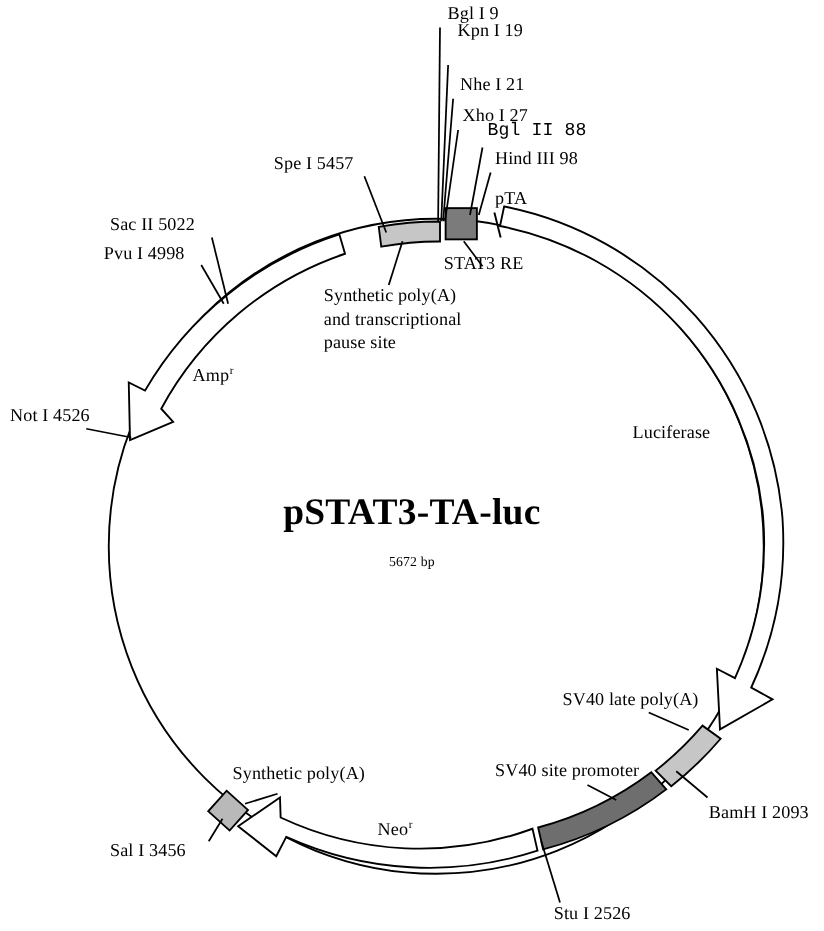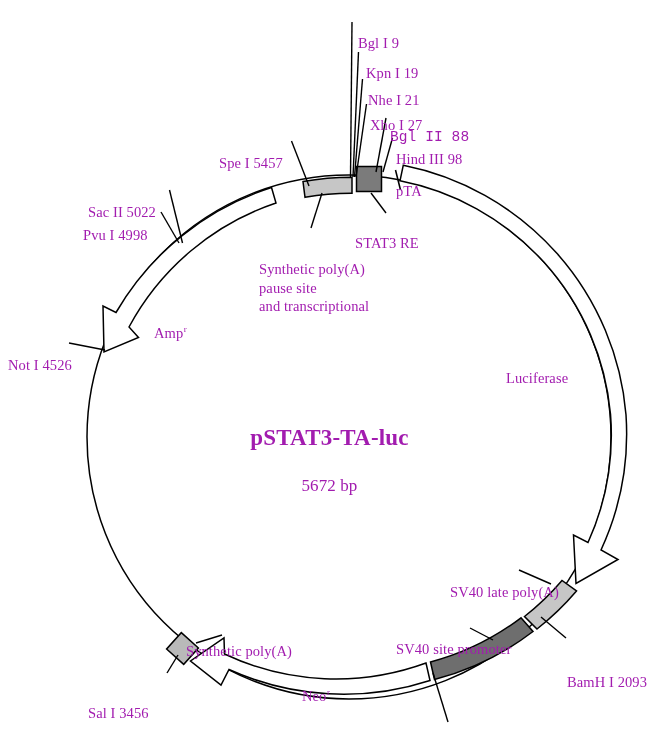--- a/index.html
+++ b/index.html
@@ -8,34 +8,33 @@
     font-family:"Liberation Serif","DejaVu Serif",serif;
     color:#000;
     overflow:hidden;
     position:relative;
   }
   #map{position:absolute;left:0;top:0;width:659px;height:745px;}
   .lbl{
     position:absolute;
     font-family:"Liberation Serif","DejaVu Serif",serif;
     font-size:14.5px;
-    color:#a21caf;
+    color:#000000;
     white-space:nowrap;
     line-height:1.28;
     letter-spacing:.1px;
-    margin-top:32px;
   }
   .lbl.ctr{text-align:center;}
   .sup{font-size:9px;vertical-align:super;line-height:0;padding-left:.5px;}
   #plasmid-title{
-    font-size:23px;
+    font-size:30px;
     font-weight:bold;
     letter-spacing:.2px;
   }
-  #plasmid-size{font-size:17px;}
+  #plasmid-size{font-size:11px;}
 </style>
 </head>
 <body>
 
 <svg id="map" viewBox="0 0 659 745">
 
   <circle cx="349" cy="437" r="262" fill="none" stroke="#000" stroke-width="1.5"></circle>
 
   <g>
     <path d="M 403.3 165.2
@@ -129,21 +128,21 @@
     <line x1="311.0" y1="228" x2="322.0" y2="193"></line>
     <line x1="222.0" y1="635" x2="196.0" y2="643"></line>
     <line x1="519.0" y1="570" x2="551.0" y2="584"></line>
     <line x1="470.0" y1="628" x2="493.0" y2="640"></line>
   </g>
 
 </svg>
 
 <div class="lbl" style="left:358px;top:2px;">Bgl I 9</div>
 
-<div class="lbl" style="left:366px;top:32px;">Kpn I 19</div>
+<div class="lbl" style="left:366px;top:16px;">Kpn I 19</div>
 
 <div class="lbl" style="left:368px;top:59px;">Nhe I 21</div>
 
 <div class="lbl" style="left:370px;top:84px;">Xho I 27</div>
 
 <div class="lbl" style="left:390px;top:96px;font-family:Liberation Mono, monospace;">Bgl II 88</div>
 
 <div class="lbl" style="left:396px;top:118px;">Hind III 98</div>
 
 <div class="lbl" style="left:396px;top:150px;">pTA</div>
@@ -167,22 +166,22 @@
 <div class="lbl" style="left:506px;top:337px;">Luciferase</div>
 
 <div class="lbl" style="left:450px;top:551px;">SV40 late poly(A)</div>
 
 <div class="lbl" style="left:396px;top:608px;">SV40 site promoter</div>
 
 <div class="lbl" style="left:186px;top:610px;">Synthetic poly(A)</div>
 
 <div class="lbl" style="left:259px;top:228px;">
   <div>Synthetic poly(A)</div>
+  <div>and transcriptional</div>
   <div>pause site</div>
-  <div>and transcriptional</div>
 </div>
 
 <div class="lbl" style="left:154px;top:292px;">
   <span>Amp</span><span class="sup">r</span>
 </div>
 
 <div class="lbl" style="left:302px;top:655px;">
   <span>Neo</span><span class="sup">r</span>
 </div>
 

